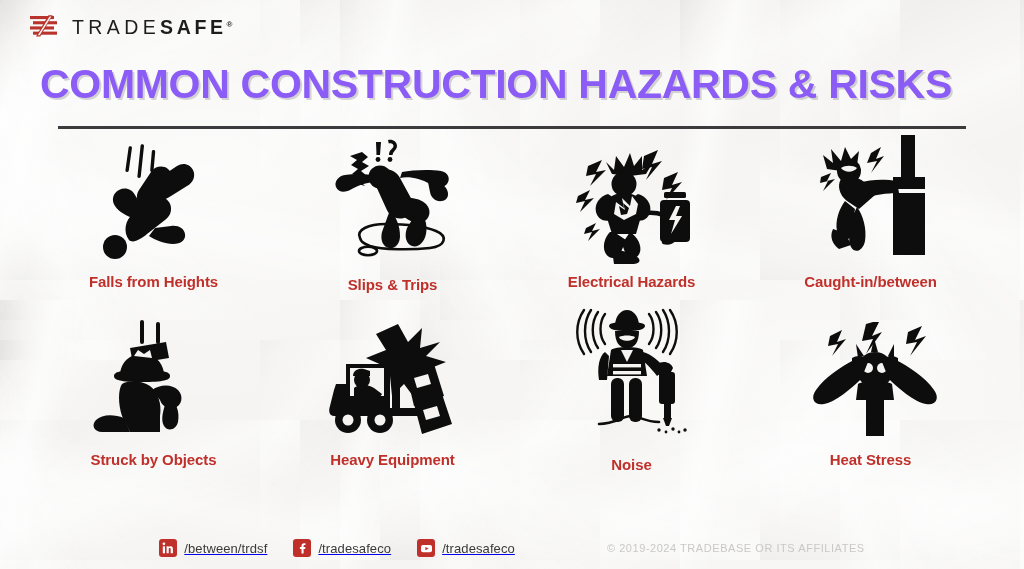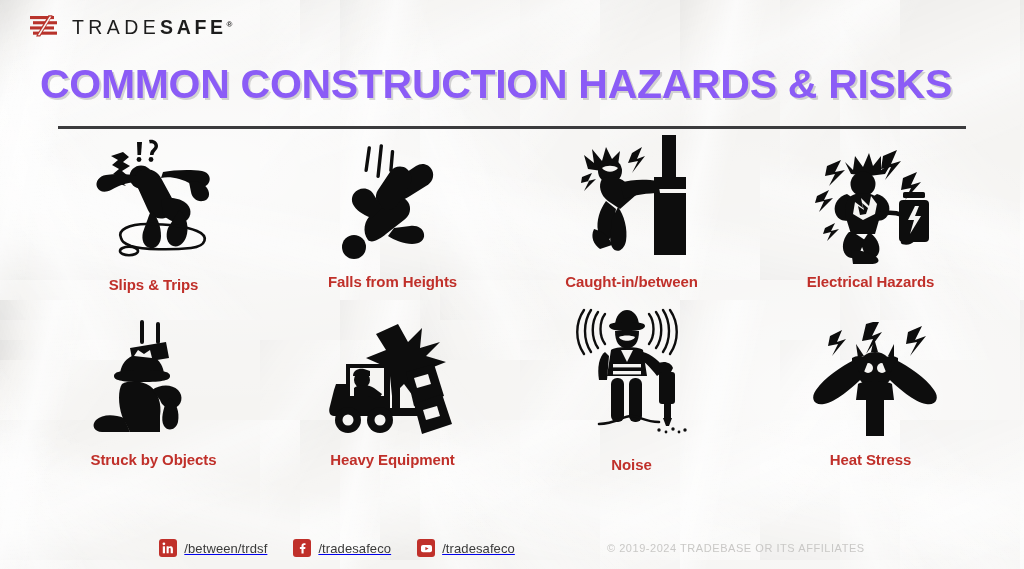--- a/index.html
+++ b/index.html
@@ -222,75 +222,114 @@
       <span id="brand-wordmark">
         <span>TRADE</span><span class="bold">SAFE</span><span class="reg">®</span>
       </span>
     </div>
 
     <h1 id="page-title">COMMON CONSTRUCTION HAZARDS &amp; RISKS</h1>
     <div id="title-rule"></div>
 
     <div id="hazard-grid">
 
-      <div class="hazard-cell cell-1">
-        <div class="hazard-icon">
-          <svg width="134" height="122" viewBox="0 0 134 122" aria-hidden="true">
-            <g fill="#0d0d0d">
-
-              <path d="M44 4 L49 4 L48 17 L44.5 17 Z"></path>
-              <circle cx="46" cy="21.5" r="2.4"></circle>
-              <path d="M56 2 C61 1 65 4 65 8 C65 12 61 13 60.5 17 L57 17 C57 11 61.5 11 61.5 8 C61.5 5.8 59.5 4.6 56.8 5.4 Z"></path>
-              <circle cx="58" cy="21.5" r="2.4"></circle>
-
-              <path d="M30 14 L36 19 L30 24 L37 28 L29 33 L35 38 L27 42 L33 48 L23 45 L27 39 L20 36 L26 31 L19 27 L25 22 L18 18 Z"></path>
-
-              <circle cx="48" cy="39" r="11.5"></circle>
-
-              <path d="M46 33 C54 29 64 32 68 40 L80 62 C84 70 80 78 72 80 C64 82 57 78 54 70 L44 48 C41 41 42 35 46 33 Z"></path>
-
-              <path d="M44 44 C38 44 28 46 18 52 C12 55 6 54 4 49 C2 44 6 38 13 37 C24 35 36 36 44 38 Z"></path>
-
-              <path d="M68 40 C76 38 88 40 98 46 C105 50 112 50 115 46 C119 41 116 34 109 33 C97 31 80 32 70 34 Z"></path>
-              <path d="M96 44 C102 42 110 44 114 50 C118 56 116 62 110 63 C104 64 99 60 98 54 Z"></path>
-
-              <path d="M68 62 C76 58 88 60 94 66 C100 72 98 82 90 84 C82 86 74 82 70 76 Z"></path>
-              <path d="M86 72 C92 76 96 86 94 96 C92 105 86 110 80 108 C74 106 72 98 75 90 Z"></path>
-
-              <path d="M58 72 C64 78 68 88 68 98 C68 106 63 111 57 110 C51 109 48 102 50 94 Z"></path>
-            </g>
-
-            <g fill="none" stroke="#0d0d0d" stroke-width="2.6">
-              <path d="M28 100 C24 92 36 86 54 86 C72 86 92 88 104 93 C116 98 114 108 98 110 C80 112 50 112 38 108 C30 105 29 103 28 100 Z"></path>
-              <ellipse cx="36" cy="113" rx="9" ry="4.2"></ellipse>
-            </g>
-          </svg>
-        </div>
-        <div class="hazard-label">Slips &amp; Trips</div>
-      </div>
-
       <div class="hazard-cell cell-0">
         <div class="hazard-icon">
           <svg width="118" height="120" viewBox="0 0 118 120" aria-hidden="true">
             <g fill="#0d0d0d">
               <rect x="34" y="2" width="3.4" height="26" rx="1.6" transform="rotate(8 35 15)"></rect>
               <rect x="46" y="0" width="3.4" height="34" rx="1.6" transform="rotate(6 47 17)"></rect>
               <rect x="58" y="6" width="3.4" height="22" rx="1.6" transform="rotate(5 59 17)"></rect>
               <circle cx="22" cy="103" r="12"></circle>
               <path d="M36 96 C30 88 32 76 40 70 L58 56 C64 51 72 52 76 58 C80 64 78 72 72 76 L54 90 C48 95 40 100 36 96 Z"></path>
               <path d="M62 52 C58 46 60 38 66 34 L84 22 C90 18 97 20 100 26 C103 32 100 39 94 42 L78 52 C72 56 66 58 62 52 Z"></path>
               <path d="M50 64 C44 60 42 52 46 46 L58 28 C62 22 70 21 75 25 C80 29 81 36 77 42 L66 60 C62 66 56 68 50 64 Z"></path>
               <path d="M40 74 C34 72 26 68 22 62 C18 56 20 49 26 46 C32 43 39 45 42 51 L50 64 Z"></path>
               <path d="M56 92 C62 96 72 100 80 100 C88 100 93 96 92 90 C91 84 85 81 78 82 L62 84 Z"></path>
             </g>
           </svg>
         </div>
         <div class="hazard-label">Falls from Heights</div>
       </div>
 
+      <div class="hazard-cell cell-1">
+        <div class="hazard-icon">
+          <svg width="134" height="122" viewBox="0 0 134 122" aria-hidden="true">
+            <g fill="#0d0d0d">
+
+              <path d="M44 4 L49 4 L48 17 L44.5 17 Z"></path>
+              <circle cx="46" cy="21.5" r="2.4"></circle>
+              <path d="M56 2 C61 1 65 4 65 8 C65 12 61 13 60.5 17 L57 17 C57 11 61.5 11 61.5 8 C61.5 5.8 59.5 4.6 56.8 5.4 Z"></path>
+              <circle cx="58" cy="21.5" r="2.4"></circle>
+
+              <path d="M30 14 L36 19 L30 24 L37 28 L29 33 L35 38 L27 42 L33 48 L23 45 L27 39 L20 36 L26 31 L19 27 L25 22 L18 18 Z"></path>
+
+              <circle cx="48" cy="39" r="11.5"></circle>
+
+              <path d="M46 33 C54 29 64 32 68 40 L80 62 C84 70 80 78 72 80 C64 82 57 78 54 70 L44 48 C41 41 42 35 46 33 Z"></path>
+
+              <path d="M44 44 C38 44 28 46 18 52 C12 55 6 54 4 49 C2 44 6 38 13 37 C24 35 36 36 44 38 Z"></path>
+
+              <path d="M68 40 C76 38 88 40 98 46 C105 50 112 50 115 46 C119 41 116 34 109 33 C97 31 80 32 70 34 Z"></path>
+              <path d="M96 44 C102 42 110 44 114 50 C118 56 116 62 110 63 C104 64 99 60 98 54 Z"></path>
+
+              <path d="M68 62 C76 58 88 60 94 66 C100 72 98 82 90 84 C82 86 74 82 70 76 Z"></path>
+              <path d="M86 72 C92 76 96 86 94 96 C92 105 86 110 80 108 C74 106 72 98 75 90 Z"></path>
+
+              <path d="M58 72 C64 78 68 88 68 98 C68 106 63 111 57 110 C51 109 48 102 50 94 Z"></path>
+            </g>
+
+            <g fill="none" stroke="#0d0d0d" stroke-width="2.6">
+              <path d="M28 100 C24 92 36 86 54 86 C72 86 92 88 104 93 C116 98 114 108 98 110 C80 112 50 112 38 108 C30 105 29 103 28 100 Z"></path>
+              <ellipse cx="36" cy="113" rx="9" ry="4.2"></ellipse>
+            </g>
+          </svg>
+        </div>
+        <div class="hazard-label">Slips &amp; Trips</div>
+      </div>
+
+      <div class="hazard-cell cell-2">
+        <div class="hazard-icon">
+          <svg width="132" height="124" viewBox="0 0 132 124" aria-hidden="true">
+            <g fill="#0d0d0d">
+
+              <path d="M34 22 L42 30 L44 16 L52 27 L58 13 L62 26 L70 16 L70 30 L80 24 L74 34 L58 36 L40 34 Z"></path>
+
+              <path d="M16 26 L30 20 L24 32 L34 30 L18 46 L24 34 L14 36 Z"></path>
+              <path d="M6 56 L18 50 L13 60 L22 58 L8 72 L13 61 L4 63 Z"></path>
+              <path d="M14 88 L24 83 L20 91 L28 89 L16 101 L20 92 L12 94 Z"></path>
+
+              <path d="M72 16 L86 10 L80 24 L90 21 L74 40 L80 27 L70 29 Z"></path>
+              <path d="M92 38 L106 32 L100 45 L110 42 L94 60 L100 48 L90 50 Z"></path>
+
+              <circle cx="52" cy="44" r="12.5"></circle>
+
+              <path d="M36 54 C28 56 22 64 24 72 C26 80 34 83 41 79 L48 74 L42 58 Z"></path>
+              <path d="M66 54 C74 56 80 64 78 72 C76 80 68 83 61 79 L54 74 L60 58 Z"></path>
+
+              <path d="M40 56 C46 52 58 52 64 56 C70 60 71 70 68 80 L64 94 L40 94 L35 78 C33 68 35 60 40 56 Z"></path>
+
+              <path d="M44 62 L52 68 L50 58 L58 66 L60 56 L66 64 L64 74 L52 80 L42 74 Z" fill="#f5f4f2"></path>
+              <path d="M47 66 L53 70 L51 63 L57 68 L55 74 L49 75 Z" fill="#0d0d0d"></path>
+
+              <path d="M38 92 C32 98 30 108 34 114 C38 120 46 119 49 112 L54 100 L42 92 Z"></path>
+              <path d="M58 92 C64 96 70 104 68 112 C66 119 58 121 54 115 L50 104 Z"></path>
+              <path d="M40 110 C48 110 58 112 64 116 C70 120 68 124 60 124 L42 124 Z"></path>
+
+              <path d="M68 74 C86 70 100 76 104 88 C107 97 100 104 92 102" fill="none" stroke="#0d0d0d" stroke-width="4.5" stroke-linecap="round"></path>
+
+              <rect x="92" y="52" width="22" height="6" rx="1.6"></rect>
+              <rect x="88" y="60" width="30" height="42" rx="4"></rect>
+              <path d="M104 66 L97 80 L103 80 L99 94 L110 76 L104 76 L108 66 Z" fill="#f5f4f2"></path>
+            </g>
+          </svg>
+        </div>
+        <div class="hazard-label">Electrical Hazards</div>
+      </div>
+
       <div class="hazard-cell cell-3">
         <div class="hazard-icon">
           <svg width="128" height="126" viewBox="0 0 128 126" aria-hidden="true">
             <g fill="#0d0d0d">
 
               <path d="M4 20 L14 28 L12 14 L22 26 L26 12 L32 24 L40 16 L38 30 L22 36 L8 34 Z"></path>
               <path d="M2 42 L12 38 L8 46 L16 44 L4 56 L9 46 L1 48 Z"></path>
 
               <path d="M52 18 L62 12 L57 24 L65 21 L52 38 L58 26 L48 28 Z"></path>
 
@@ -305,59 +344,20 @@
               <path d="M38 72 C44 80 48 94 46 106 C44 116 36 119 32 112 C28 105 32 92 32 84 Z"></path>
               <path d="M14 94 C22 96 30 102 32 110 L20 114 C14 110 10 102 14 94 Z"></path>
 
               <rect x="82" y="0" width="14" height="44"></rect>
               <rect x="74" y="42" width="32" height="12"></rect>
               <rect x="74" y="58" width="32" height="62"></rect>
             </g>
           </svg>
         </div>
         <div class="hazard-label">Caught-in/between</div>
-      </div>
-
-      <div class="hazard-cell cell-2">
-        <div class="hazard-icon">
-          <svg width="132" height="124" viewBox="0 0 132 124" aria-hidden="true">
-            <g fill="#0d0d0d">
-
-              <path d="M34 22 L42 30 L44 16 L52 27 L58 13 L62 26 L70 16 L70 30 L80 24 L74 34 L58 36 L40 34 Z"></path>
-
-              <path d="M16 26 L30 20 L24 32 L34 30 L18 46 L24 34 L14 36 Z"></path>
-              <path d="M6 56 L18 50 L13 60 L22 58 L8 72 L13 61 L4 63 Z"></path>
-              <path d="M14 88 L24 83 L20 91 L28 89 L16 101 L20 92 L12 94 Z"></path>
-
-              <path d="M72 16 L86 10 L80 24 L90 21 L74 40 L80 27 L70 29 Z"></path>
-              <path d="M92 38 L106 32 L100 45 L110 42 L94 60 L100 48 L90 50 Z"></path>
-
-              <circle cx="52" cy="44" r="12.5"></circle>
-
-              <path d="M36 54 C28 56 22 64 24 72 C26 80 34 83 41 79 L48 74 L42 58 Z"></path>
-              <path d="M66 54 C74 56 80 64 78 72 C76 80 68 83 61 79 L54 74 L60 58 Z"></path>
-
-              <path d="M40 56 C46 52 58 52 64 56 C70 60 71 70 68 80 L64 94 L40 94 L35 78 C33 68 35 60 40 56 Z"></path>
-
-              <path d="M44 62 L52 68 L50 58 L58 66 L60 56 L66 64 L64 74 L52 80 L42 74 Z" fill="#f5f4f2"></path>
-              <path d="M47 66 L53 70 L51 63 L57 68 L55 74 L49 75 Z" fill="#0d0d0d"></path>
-
-              <path d="M38 92 C32 98 30 108 34 114 C38 120 46 119 49 112 L54 100 L42 92 Z"></path>
-              <path d="M58 92 C64 96 70 104 68 112 C66 119 58 121 54 115 L50 104 Z"></path>
-              <path d="M40 110 C48 110 58 112 64 116 C70 120 68 124 60 124 L42 124 Z"></path>
-
-              <path d="M68 74 C86 70 100 76 104 88 C107 97 100 104 92 102" fill="none" stroke="#0d0d0d" stroke-width="4.5" stroke-linecap="round"></path>
-
-              <rect x="92" y="52" width="22" height="6" rx="1.6"></rect>
-              <rect x="88" y="60" width="30" height="42" rx="4"></rect>
-              <path d="M104 66 L97 80 L103 80 L99 94 L110 76 L104 76 L108 66 Z" fill="#f5f4f2"></path>
-            </g>
-          </svg>
-        </div>
-        <div class="hazard-label">Electrical Hazards</div>
       </div>
 
       <div class="hazard-cell cell-4">
         <div class="hazard-icon">
           <svg width="124" height="122" viewBox="0 0 124 122" aria-hidden="true">
             <g fill="#0d0d0d">
 
               <rect x="54" y="0" width="4" height="24" rx="2"></rect>
               <rect x="70" y="2" width="4" height="22" rx="2"></rect>
 

